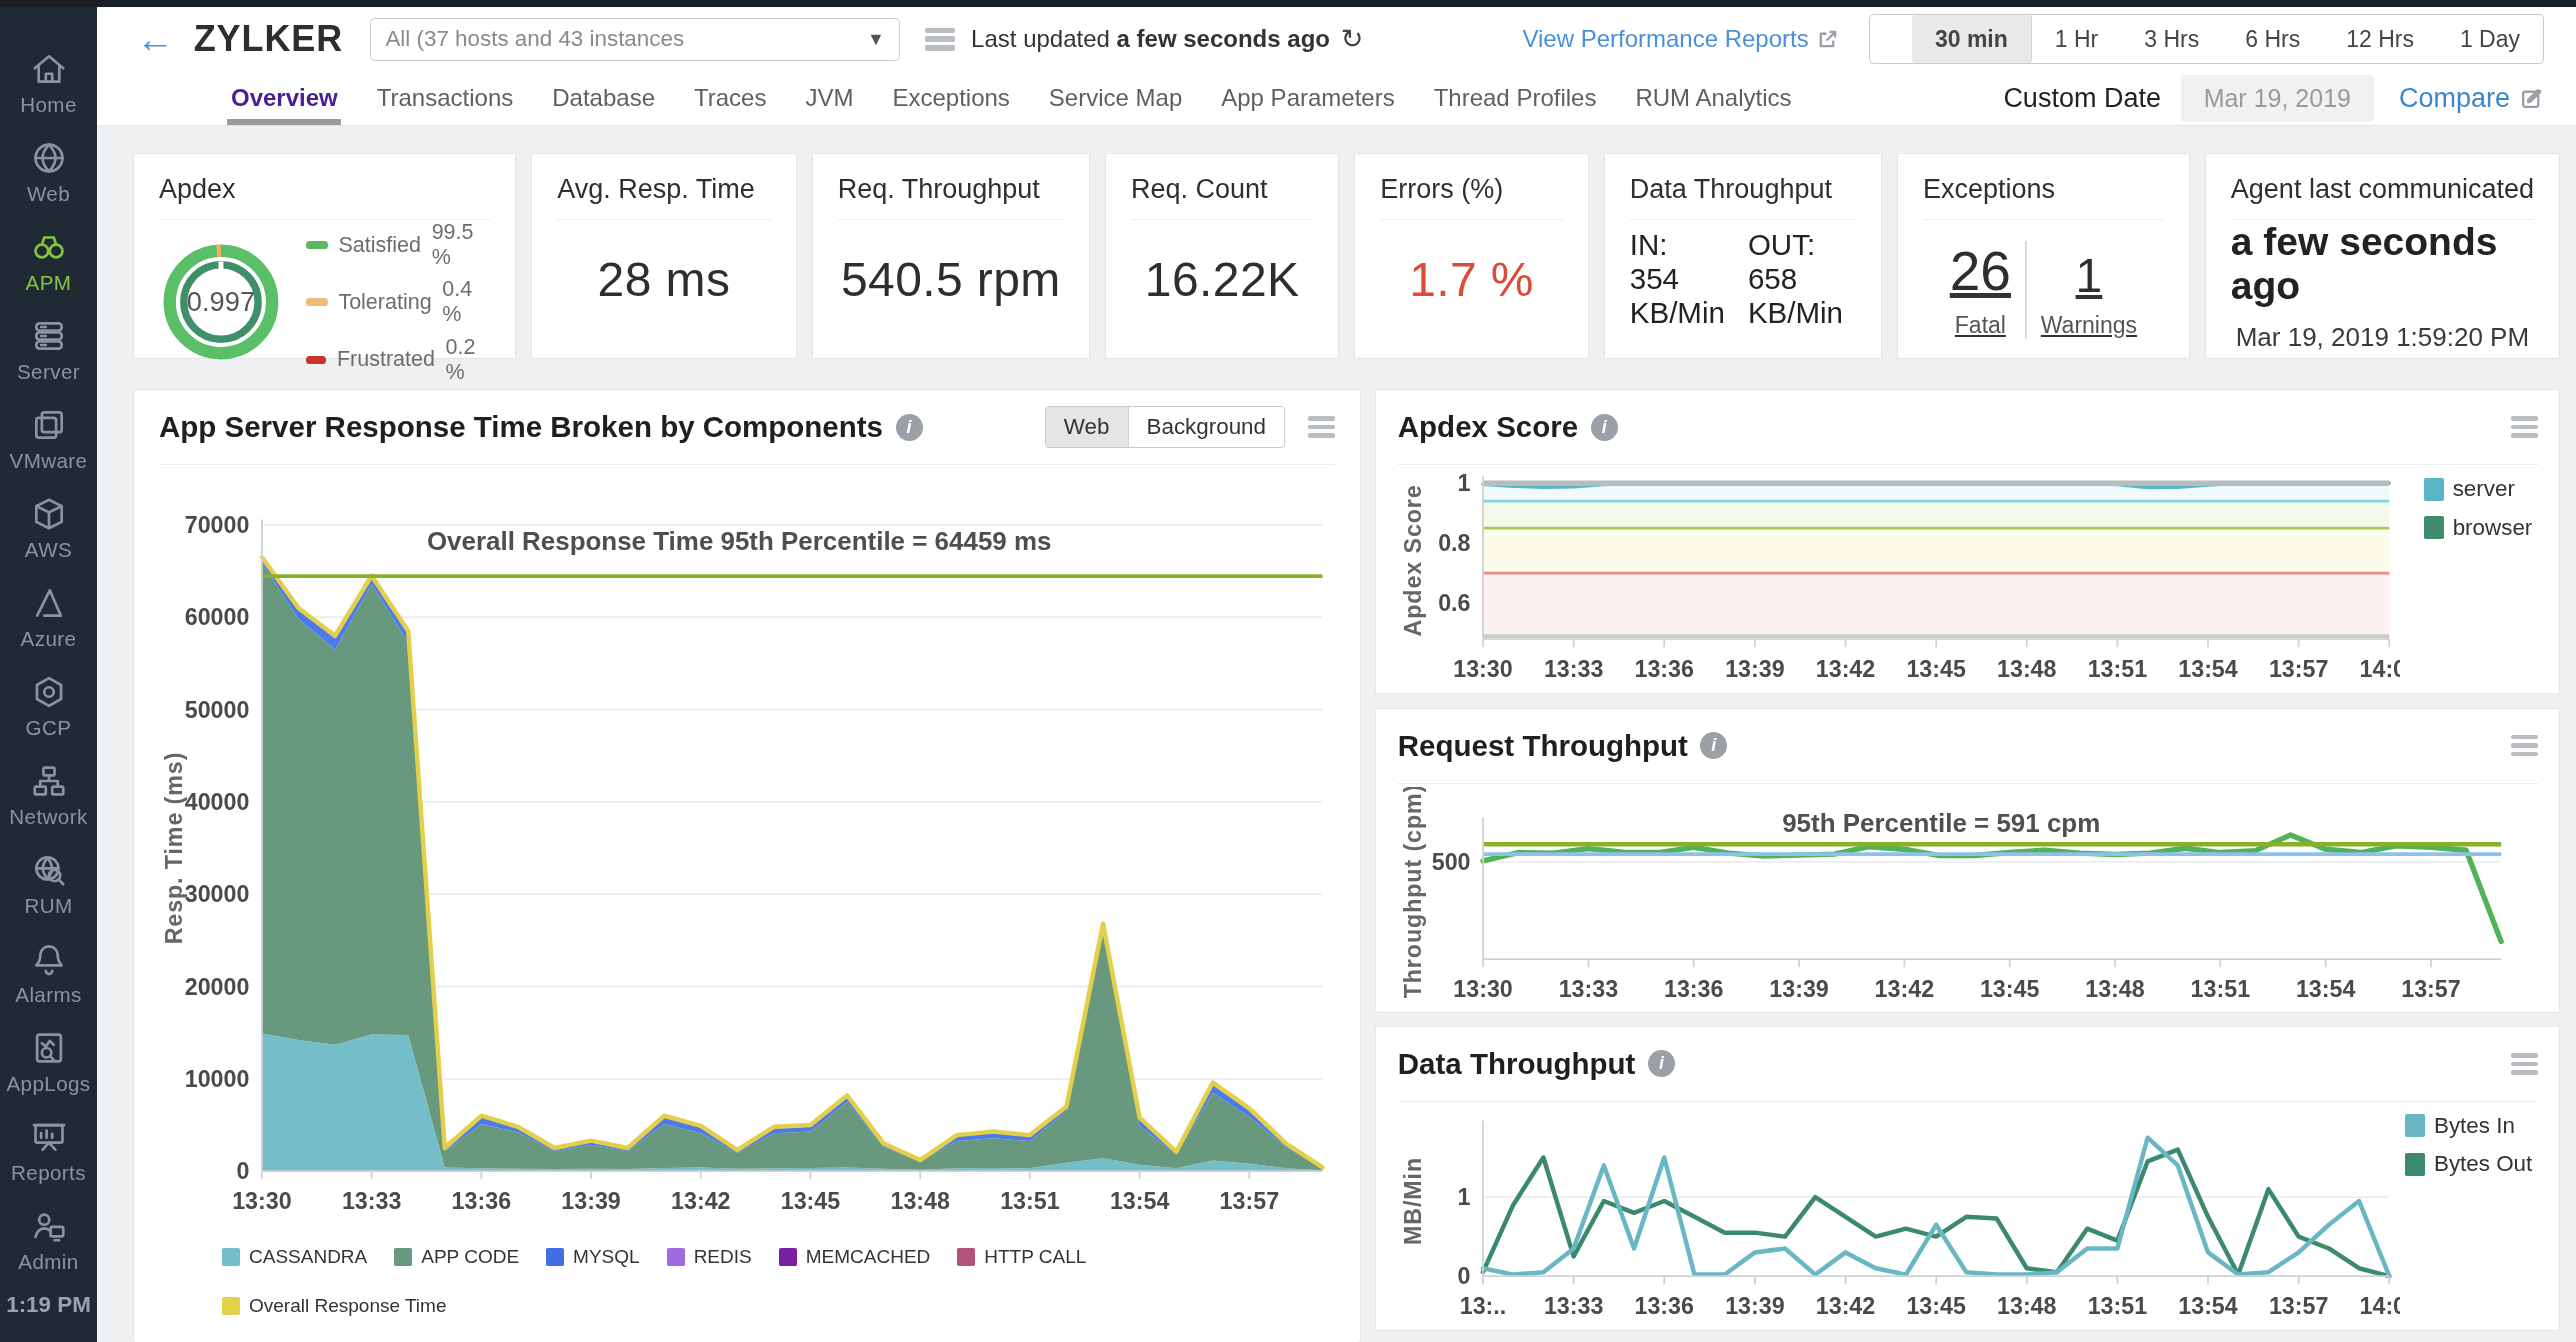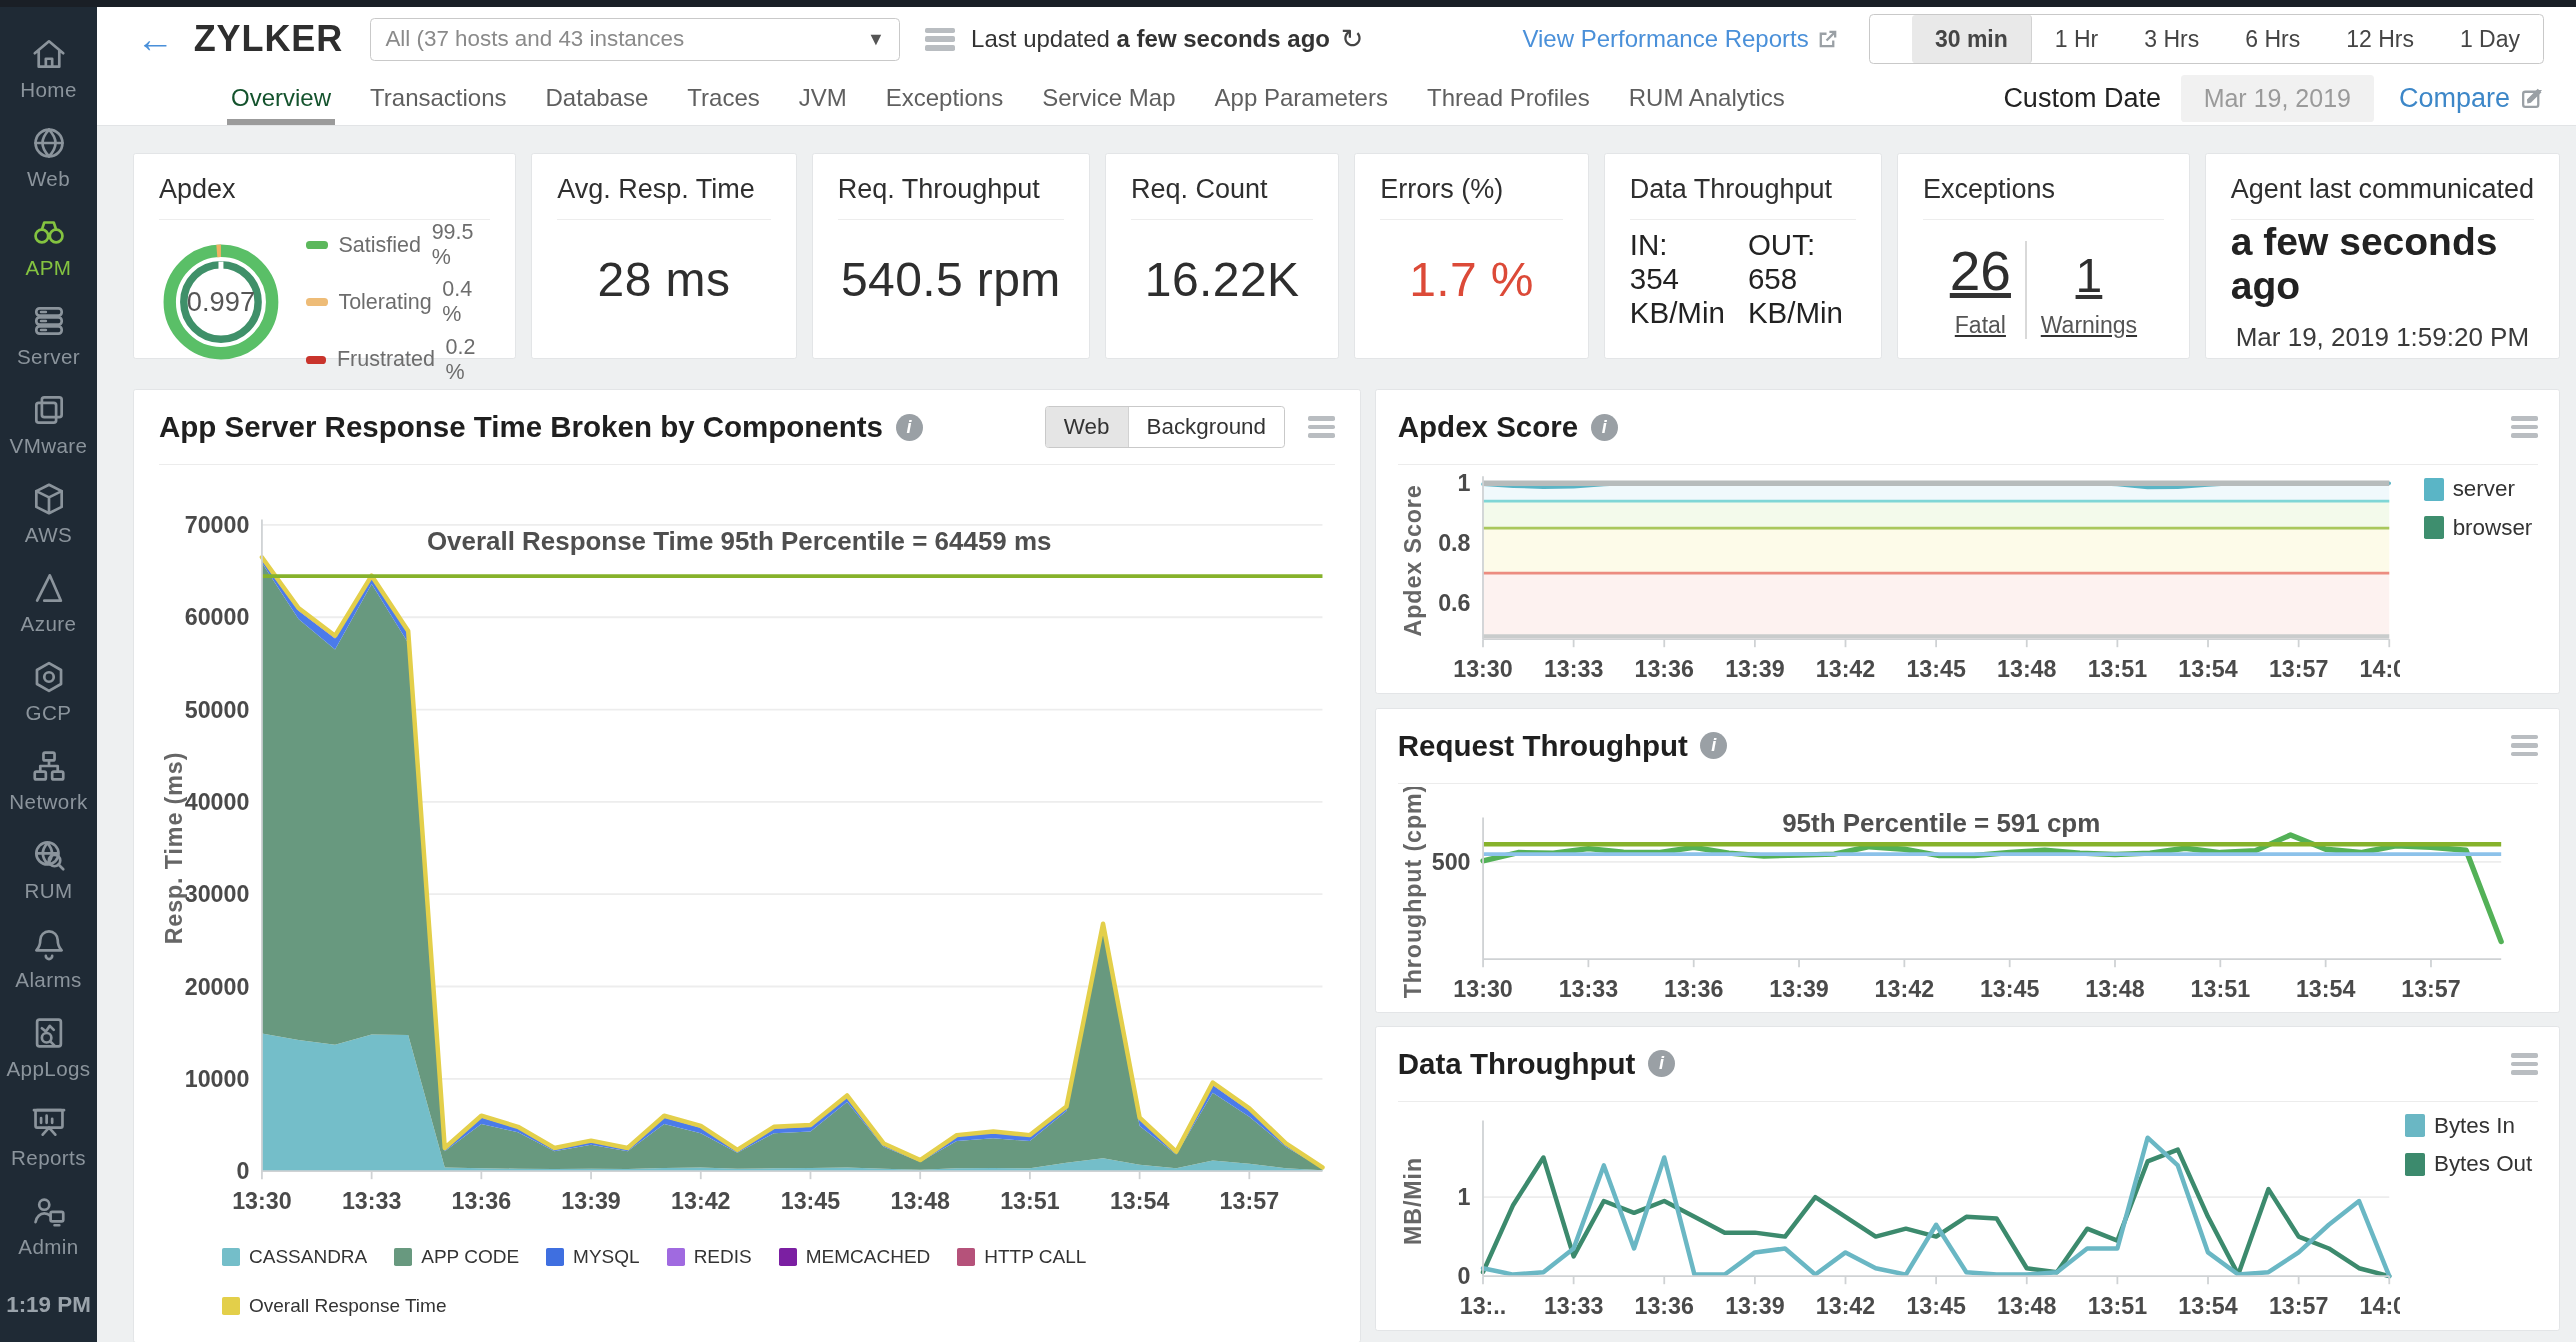--- a/index.html
+++ b/index.html
@@ -2,21 +2,21 @@
 <html style="font-size:14.3px"><head>
 <meta charset="utf-8">
 <style>
   * { margin:0; padding:0; box-sizing:border-box; }
   html,body { width:2576px; height:1343px; overflow:hidden; background:#eef0f1;
               font-family:"Liberation Sans", sans-serif; color:#333; }
   #topstrip { position:absolute; top:0; left:0; width:2576px; height:7.2px; background:#1a1f26; z-index:40; }
 
   
   .sidebar { position:absolute; left:0; top:0; width:97px; height:1343px; background:#1f2a35; z-index:30;
-             display:flex; flex-direction:column; align-items:center; padding-top:24px; }
+             display:flex; flex-direction:column; align-items:center; padding-top:39px; }
   .s-item { width:97px; height:89px; display:flex; flex-direction:column; align-items:center; justify-content:center; cursor:pointer; }
   .s-item svg { width:38px; height:38px; stroke:#8b949c; fill:none; stroke-width:1.7; stroke-linecap:round; stroke-linejoin:round; }
   .s-item .s-label { font-size:20.6px; color:#8b949c; margin-top:5.4px; letter-spacing:0.4px; }
   .s-item.active svg { stroke:#84c340; }
   .s-item.active .s-label { color:#84c340; }
   .s-clock { margin-top:auto; margin-bottom:25px; font-size:22.4px; color:#9aa3ab; font-weight:bold; }
 
   
   .main { position:absolute; left:97px; top:7.2px; width:2479px; height:1335px; }
   .topbar { height:64px; background:#fff; display:flex; align-items:center; padding:0 32px 0 39px; }
@@ -34,21 +34,21 @@
   .tb-spacer { flex:1; }
   .reports-link { font-size:24px; color:#4a90d9; display:flex; align-items:center; gap:7.2px; cursor:pointer; margin-right:30px; }
   .reports-link svg { width:23px; height:23px; stroke:#9aa0a5; stroke-width:2.4; fill:none; }
   .ranges { display:flex; border:1.8px solid #c9c9c9; border-radius:4.5px; overflow:hidden; background:#fff;padding-left:42px; }
   .range { font-size:23px; color:#454545; padding:10.7px 23px; cursor:pointer; white-space:nowrap; }
   .range.sel { background:#e9e9e9; border-right:1.8px solid #d2d2d2; border-radius:3.6px; font-weight:bold; }
 
   .subbar { height:55px; background:#fff; display:flex; align-items:center; padding:0 32px 0 134px; border-bottom:1.8px solid #e2e4e6; }
   .tabs { display:flex; gap:39px; height:100%; align-items:center; }
   .tab { font-size:24px; color:#5f5f5f; cursor:pointer; height:100%; display:flex; align-items:center; position:relative; white-space:nowrap; }
-  .tab.active { color:#14532d; font-weight:normal; }
+  .tab.active { color:#4c1d95; font-weight:bold; }
   .tab.active::after { content:""; position:absolute; left:-3.6px; right:-3.6px; bottom:0; height:6.3px; background:#9b9b9b; }
   .sub-spacer { flex:1; }
   .customdate { font-size:27px; color:#222; margin-right:19.7px; white-space:nowrap; }
   .datebox { background:#f1f1f1; border-radius:3.6px; font-size:25px; color:#9a9a9a; padding:9px 23px; margin-right:25px; cursor:pointer; white-space:nowrap; }
   .compare { font-size:27px; color:#3d87c8; display:flex; align-items:center; gap:9px; cursor:pointer; }
   .compare svg { width:25px; height:25px; stroke:#9aa0a5; stroke-width:2.2; fill:none; }
 
   
   .content { padding:27px 16px 0 36px; }
   .cards { display:flex; gap:15px; }

